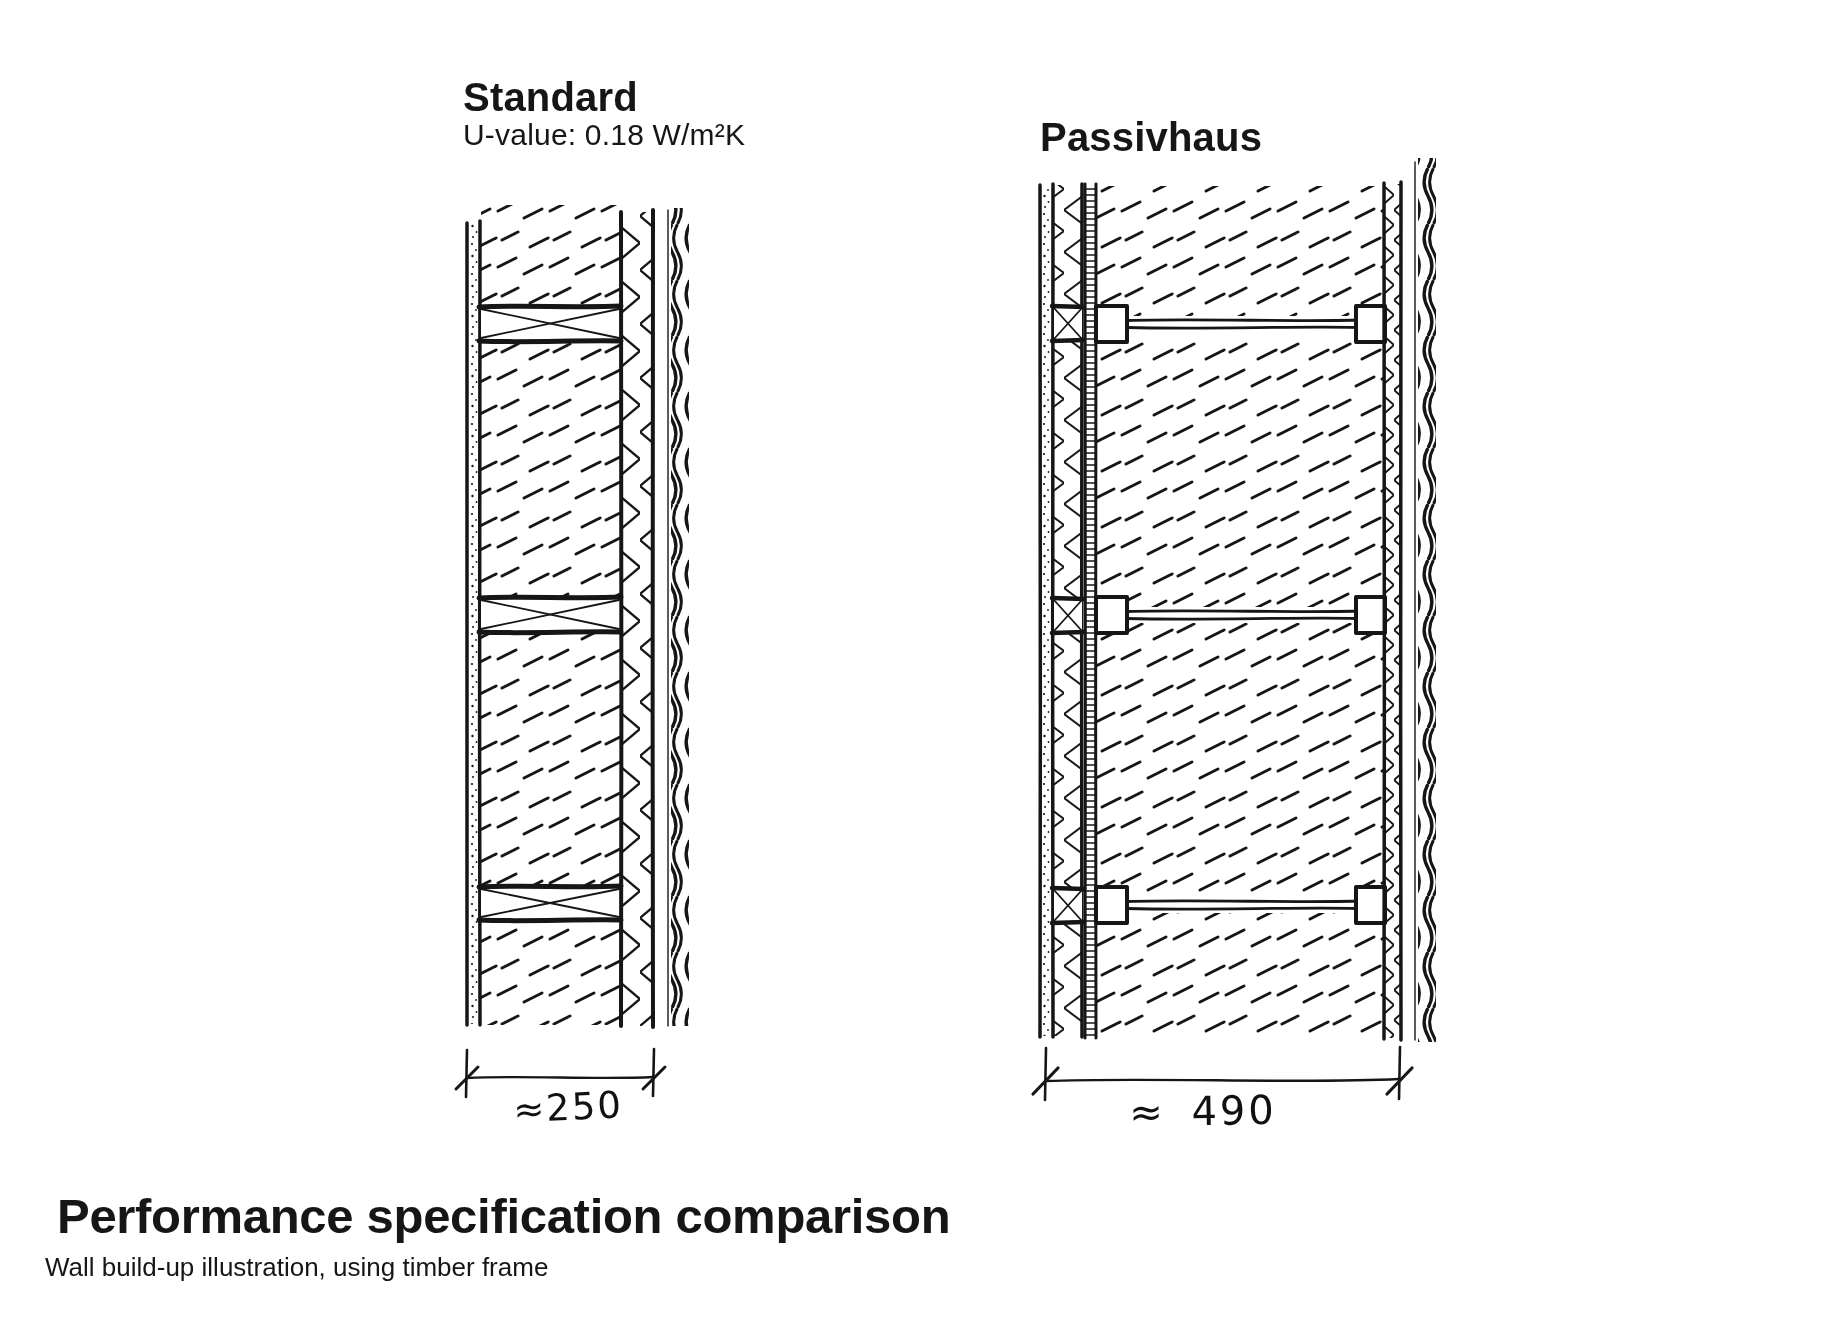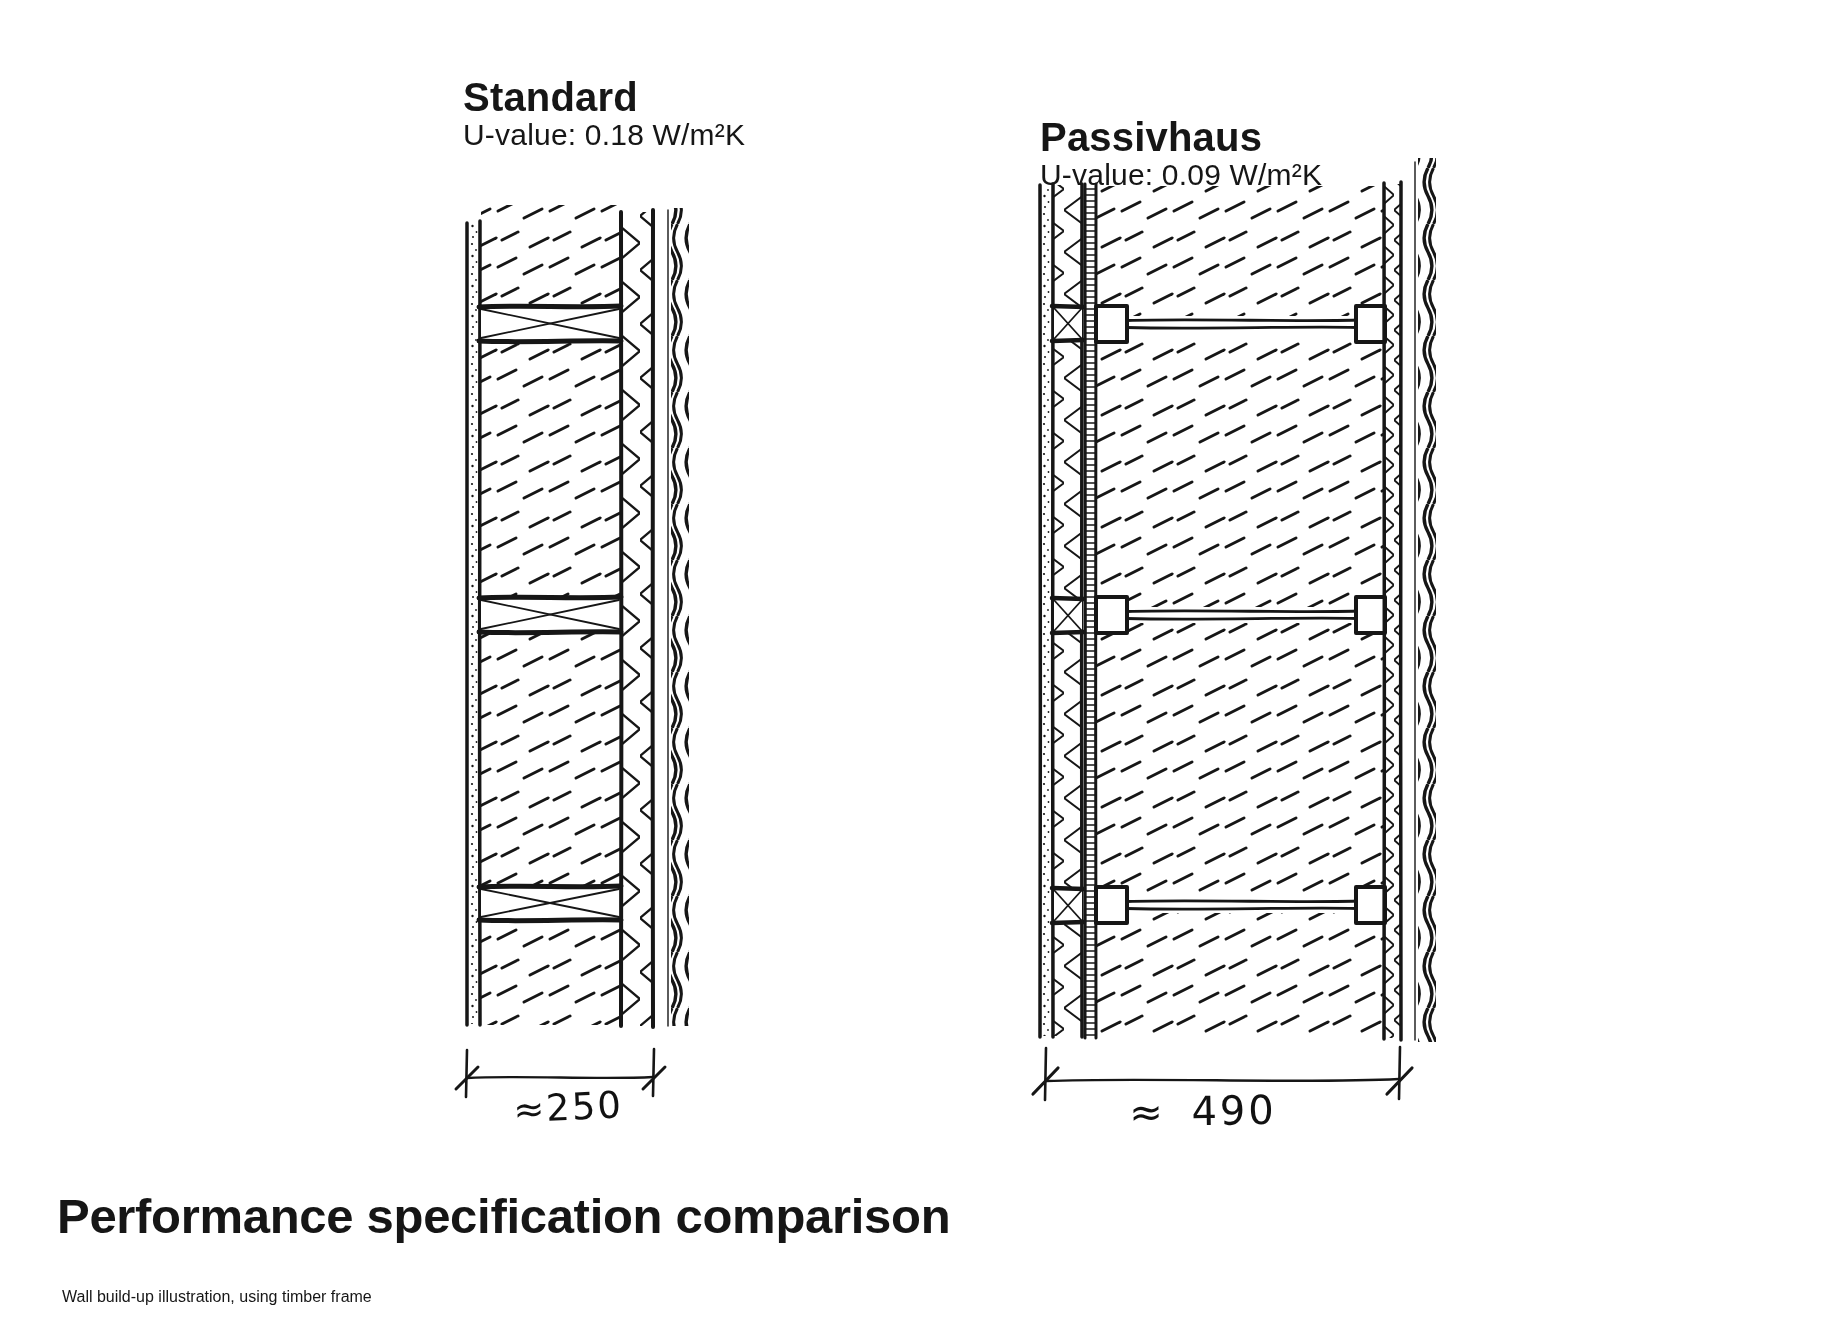--- a/index.html
+++ b/index.html
@@ -14,34 +14,33 @@
   .hdr-sub{font-size:30px;font-weight:400;line-height:38px;letter-spacing:.2px;}
   
   .dim-label{
     position:absolute;font-family:"DejaVu Sans", sans-serif;
     color:#111;text-align:center;white-space:nowrap;
   }
   #dim-label-standard{left:498px;top:1086px;width:140px;font-size:37px;letter-spacing:2px;transform:rotate(-3deg);}
   #dim-label-passivhaus{left:1118px;top:1088px;width:170px;font-size:40px;letter-spacing:3px;word-spacing:10px;transform:rotate(-1deg);}
   
   .footer-title{position:absolute;left:45px;top:1188px;font-size:49px;font-weight:700;letter-spacing:-0.3px;margin-left:12px;}
-  .footer-sub{position:absolute;left:62px;top:1252px;font-size:16px;font-weight:400;margin-top:36px;}
+  .footer-sub{position:absolute;left:45px;top:1252px;font-size:26px;font-weight:400;}
   svg{display:block;}
 </style>
 </head>
 <body>
 
 <div class="hdr" style="left:463px;">
   <div class="hdr-title">Standard</div>
   <div class="hdr-sub">U-value: 0.18 W/m²K</div>
 </div>
 
 <div class="hdr" style="left:1040px;margin-top:40px;">
   <div class="hdr-title">Passivhaus</div>
-  <div class="hdr-sub">U-value: 0.09 W/m²K</div>
 </div>
 
 <svg class="abs" style="left:0;top:0;" width="1840" height="1340" viewBox="0 0 1840 1340">
   <defs>
 
     <pattern id="p-ins" patternUnits="userSpaceOnUse" width="52" height="56">
       <g stroke="#161616" stroke-width="3" stroke-linecap="round" fill="none">
         <line x1="4" y1="50" x2="22" y2="41"></line>
         <line x1="30" y1="43" x2="48" y2="34"></line>
         <line x1="10" y1="23" x2="28" y2="14"></line>

